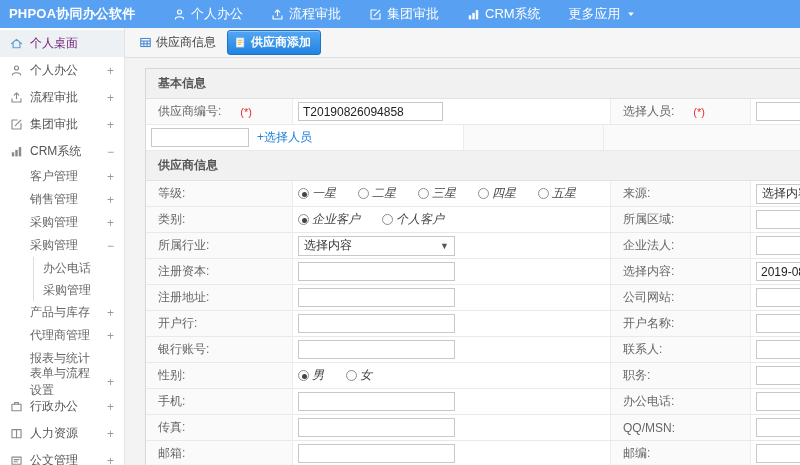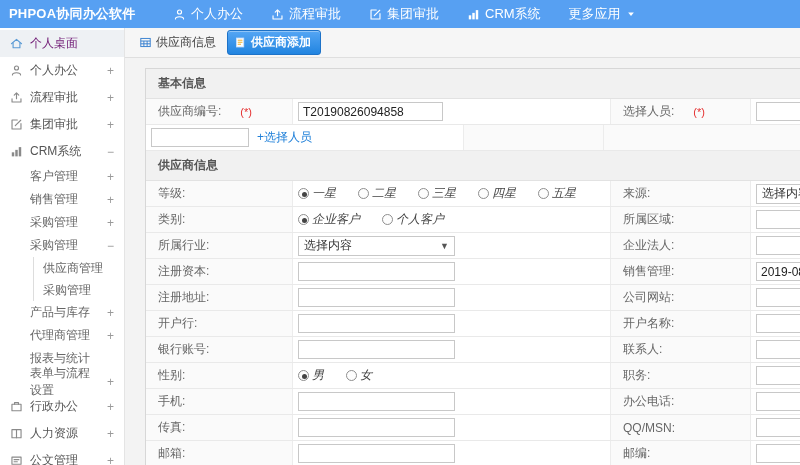--- a/index.html
+++ b/index.html
@@ -197,21 +197,21 @@
       </div>
       <div class="side-item lv1">
         <span>采购管理</span>
         <span class="suffix">+</span>
       </div>
       <div class="side-item lv1">
         <span>采购管理</span>
         <span class="suffix">−</span>
       </div>
       <div class="side-item lv2">
-        <span>供应商管理</span>
+        <span>办公电话</span>
       </div>
       <div class="side-item lv2">
         <span>采购管理</span>
       </div>
       <div class="side-item lv1">
         <span>产品与库存</span>
         <span class="suffix">+</span>
       </div>
       <div class="side-item lv1">
         <span>代理商管理</span>
@@ -413,21 +413,21 @@
         <div class="frow">
           <div class="cell lbl l">
             <span>注册资本:</span>
           </div>
           <div class="cell val l">
             <span style="display: flex; align-items: center;">
               <input class="ipt w-l" type="text" style="">
             </span>
           </div>
           <div class="cell lbl r">
-            <span>销售管理:</span>
+            <span>选择内容:</span>
           </div>
           <div class="cell val r">
             <span style="display: flex; align-items: center;">
               <input class="ipt w-r" type="text" value="2019-08-26" style="">
             </span>
           </div>
         </div>
         <div class="frow">
           <div class="cell lbl l">
             <span>注册地址:</span>

